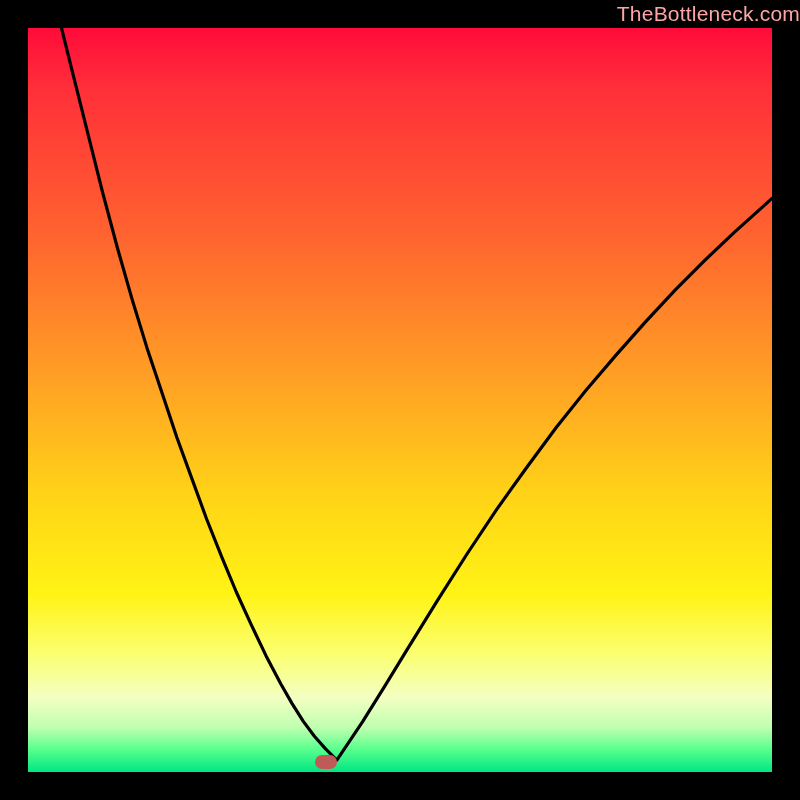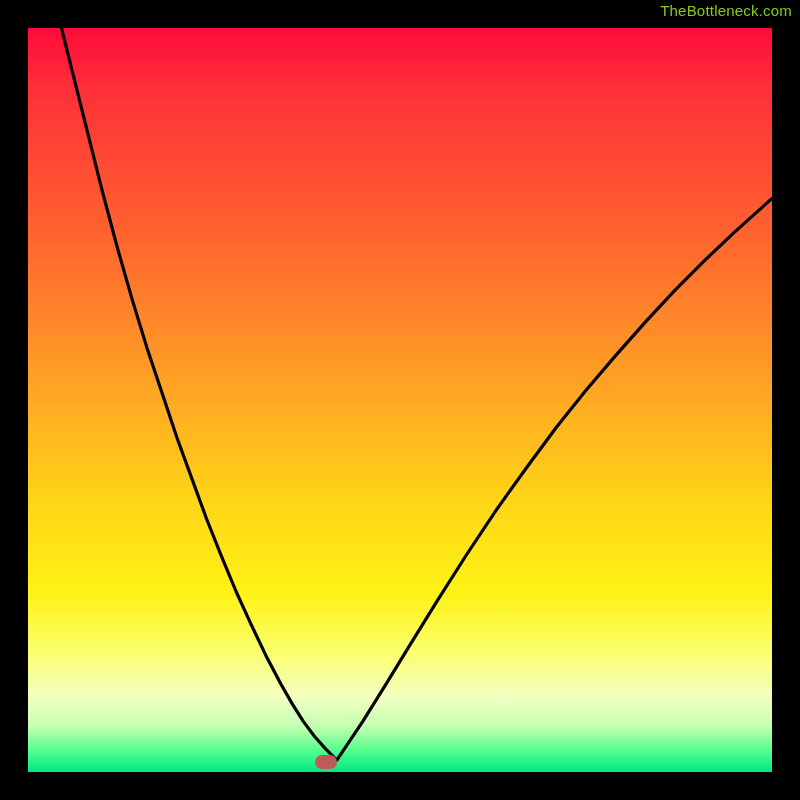--- a/index.html
+++ b/index.html
@@ -52,23 +52,23 @@
     position: absolute;
     width: 22px;
     height: 14px;
     background: #c05a56;
     border-radius: 7px;
     transform: translate(-50%, -50%);
   }
   .watermark {
     position: absolute;
     top: 2px;
-    right: 8px;
-    color: #84cc16;
-    font-size: 15px;
+    right: 0;
+    color: #fca5a5;
+    font-size: 21px;
     font-weight: 500;
     letter-spacing: 0.2px;
   }
 </style>
 </head>
 <body>
 
 <div class="frame">
   <div class="plot">
     <svg class="curve-svg" viewBox="0 0 744 744" preserveAspectRatio="none">

